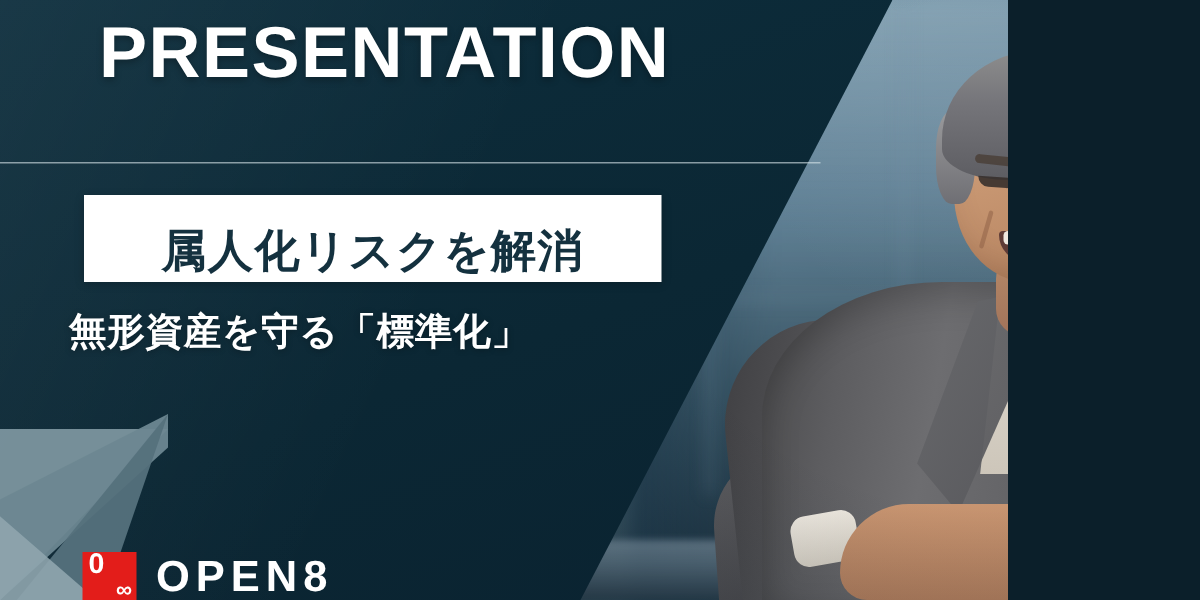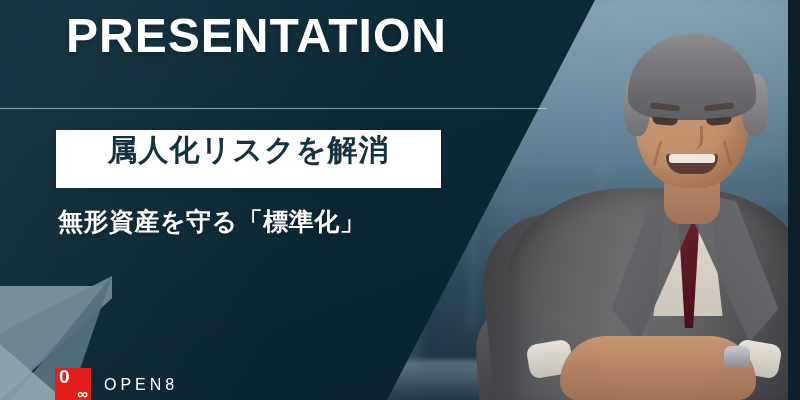--- a/index.html
+++ b/index.html
@@ -2,21 +2,21 @@
 <html lang="ja"><head>
 <meta charset="utf-8">
 <style>
   html, body {
     margin: 0;
     padding: 0;
     background: #0b1f2a;
   }
   #slide {
     position: relative;
-    width: 788px;
+    width: 672px;
     height: 400px;
     overflow: hidden;
     font-family: "Liberation Sans", "DejaVu Sans", sans-serif;
     background: #0d2a38;
     user-select: none;
   }
 
   
   .photo-panel {
     position: absolute;
@@ -213,28 +213,28 @@
     text-shadow: 0 2px 5px rgba(0,0,0,0.28);
   }
   .rule {
     position: absolute; left: 0; top: 108px; width: 547px; height: 1px;
     background: rgba(214,228,232,0.62);
   }
   .headline-box {
     position: absolute; left: 56px; top: 130px; width: 385px; height: 58px;
     background: #ffffff;
     box-shadow: 0 1px 6px rgba(0,0,0,0.22);
-    display: flex; align-items: flex-start; justify-content: center;
+    display: flex; align-items: flex-end; justify-content: center;
   }
   .headline-text {
     color: #14313f; font-size: 30px; font-weight: 700; letter-spacing: 1px;
     white-space: nowrap;
   }
   .subtitle {
-    position: absolute; left: 58px; top: 204px; width: 420px;
+    position: absolute; left: 46px; top: 204px; width: 420px;
     color: #ffffff; font-size: 25px; font-weight: 700;
     line-height: 1.42; letter-spacing: 0.5px;
     text-shadow: 0 1px 4px rgba(0,0,0,0.3);
   }
   .subtitle div { white-space: nowrap; }
 
   
   .logo { position: absolute; left: 55px; top: 368px; display: flex; align-items: center; }
   .logo-mark {
     position: relative; width: 36px; height: 34px;
@@ -243,21 +243,21 @@
   .logo-zero {
     position: absolute; left: 4px; top: -1px;
     color: #ffffff; font-size: 19px; font-weight: 700; line-height: 1;
   }
   .logo-inf {
     position: absolute; right: 3px; bottom: 0px;
     color: #ffffff; font-size: 15px; font-weight: 700; line-height: 1.1;
   }
   .logo-word {
     margin-left: 13px;
-    color: #ffffff; font-size: 16px; font-weight: 400; letter-spacing: 4px;
+    color: #ffffff; font-size: 29px; font-weight: 700; letter-spacing: 4px;
   }
 </style>
 </head>
 <body>
 
 <div id="slide">
 
   <div class="photo-panel">
     <div class="window-blur"></div>
     <div class="window-mullion" style="left:470px;top:0;width:6px;height:330px;"></div>

